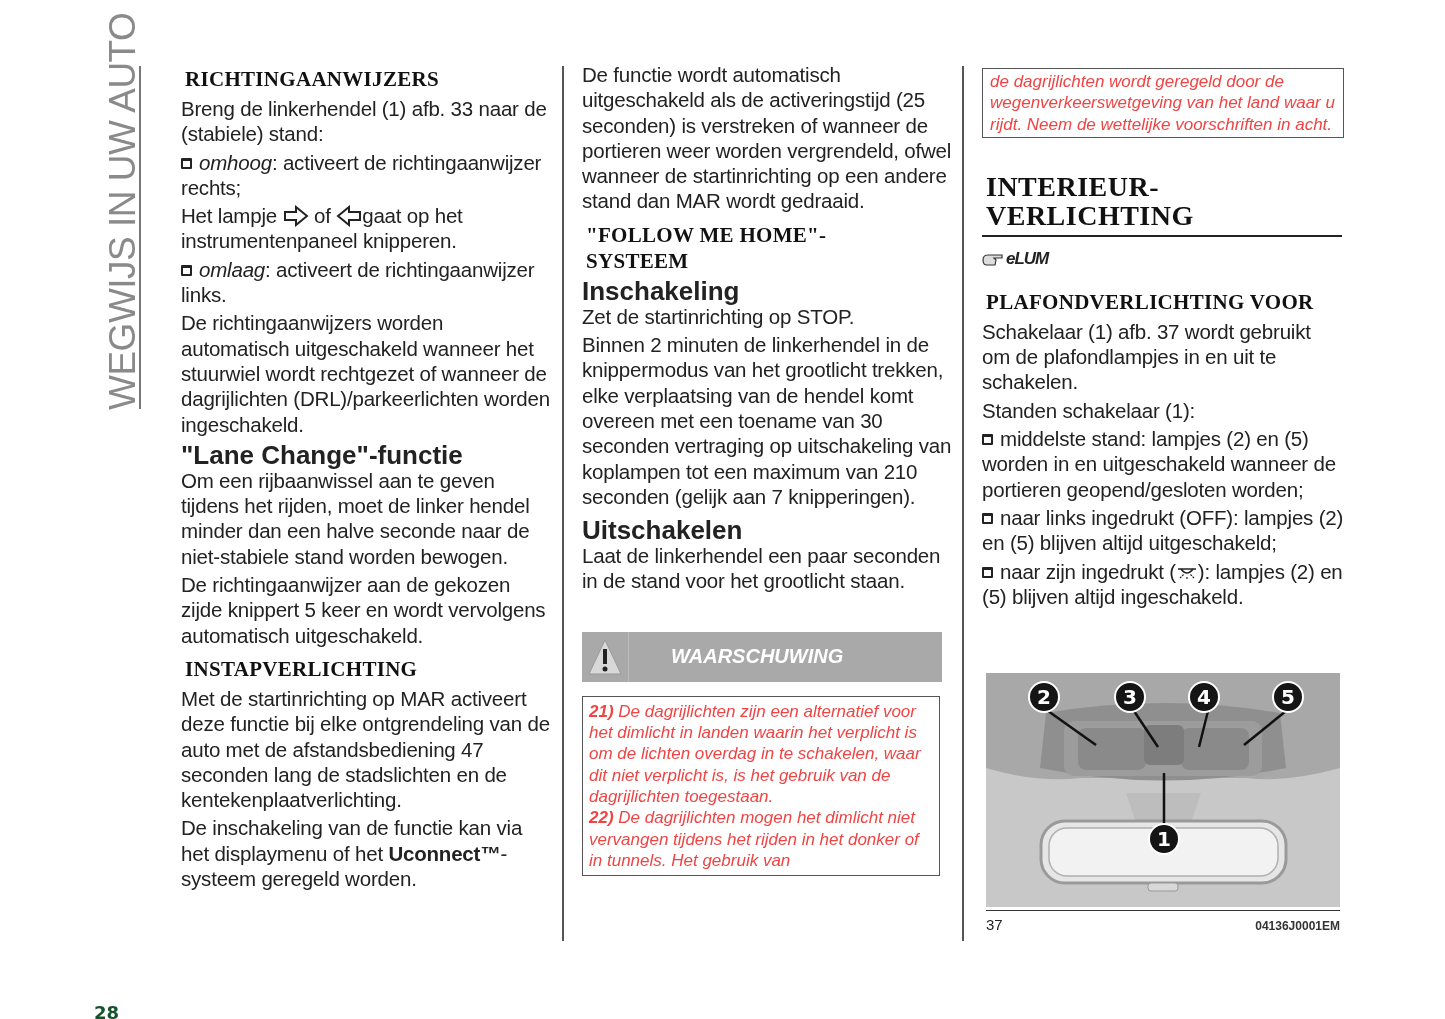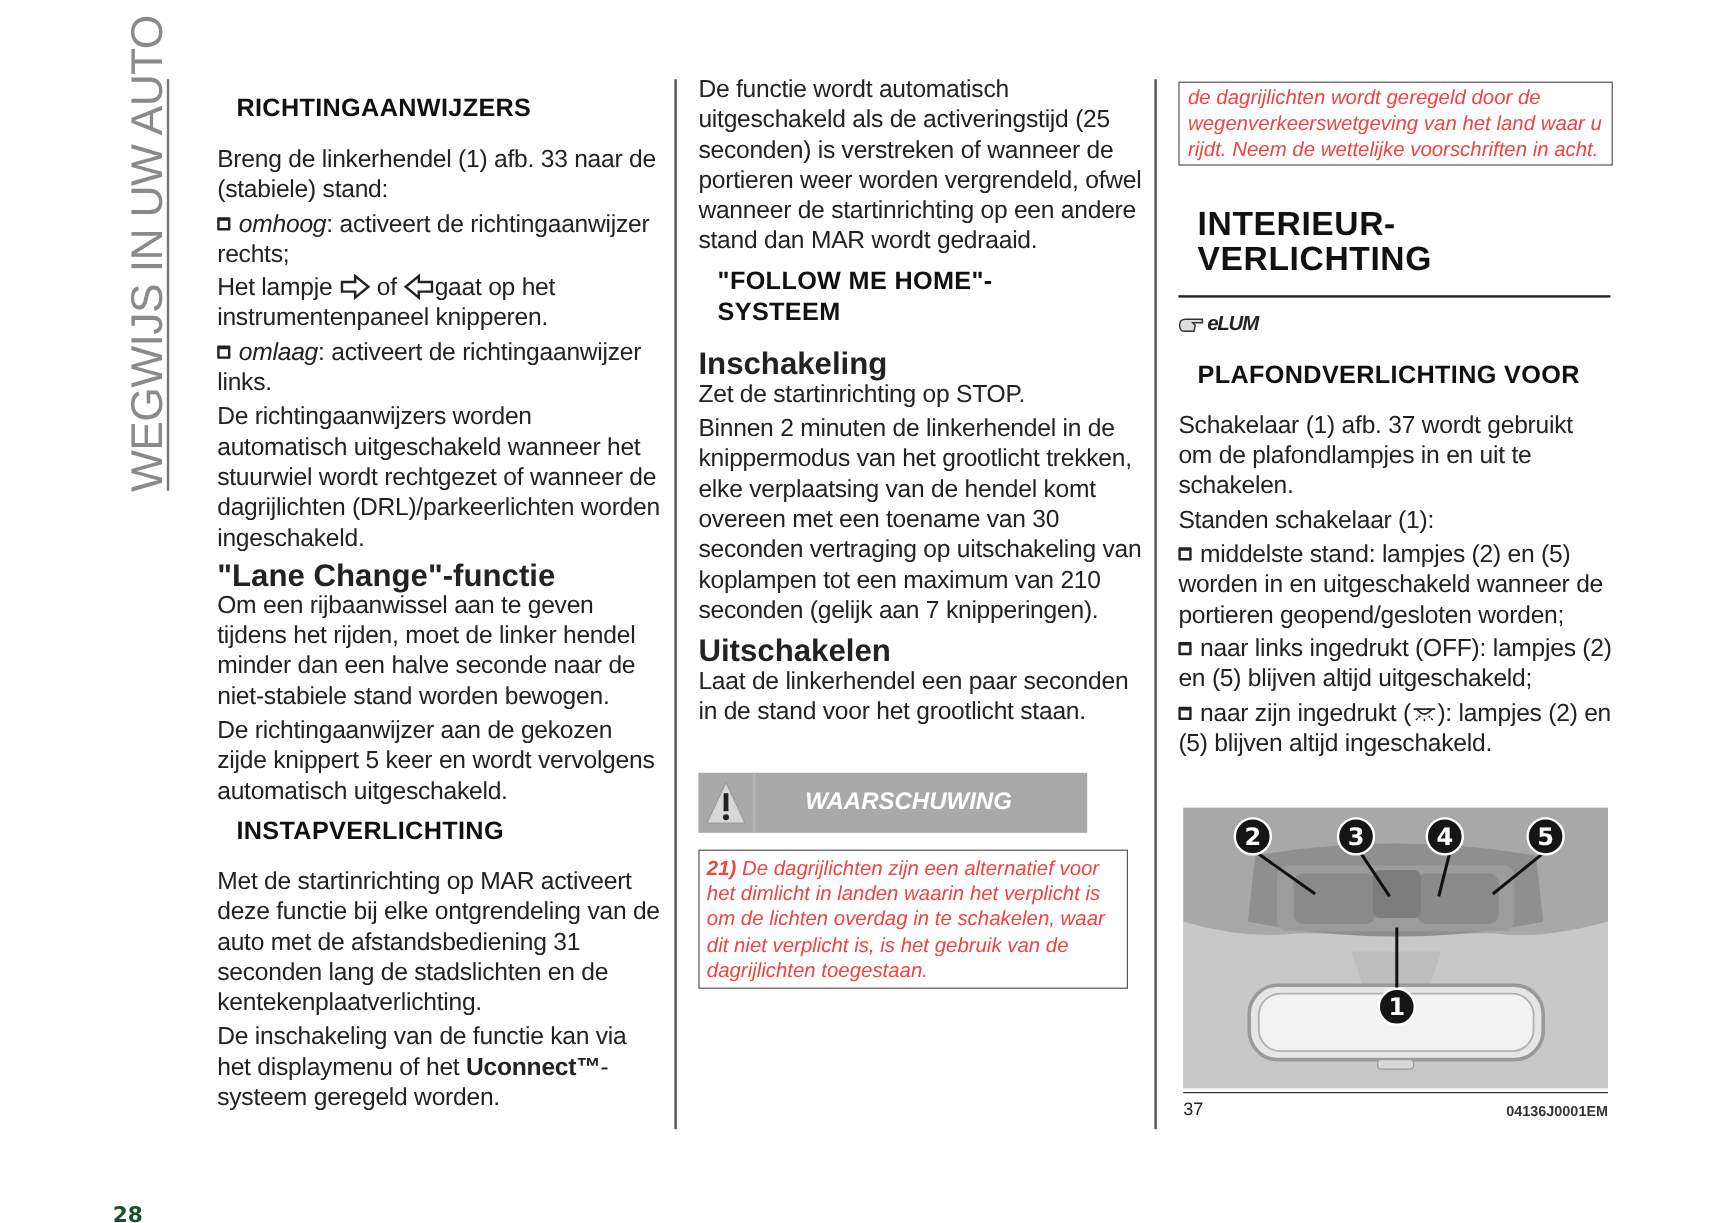--- a/index.html
+++ b/index.html
@@ -9,21 +9,21 @@
                 transform: rotate(-90deg); font-size: 37px; color: #8a8a8a;
                 font-weight: 300; letter-spacing: -0.5px; white-space: nowrap;
                 width: 345px; line-height: 36px; }
   .side-rule { position: absolute; left: 139px; top: 66px; width: 1.5px; height: 343px; background: #777; }
   .col { position: absolute; top: 62px; }
   .col1 { left: 181px; width: 370px; }
   .col2 { left: 582px; width: 370px; }
   .col3 { left: 982px; width: 362px; }
   .vrule { position: absolute; width: 1.5px; background: #555; }
   p { margin: 0 0 3px 0; font-size: 20.5px; line-height: 25.3px; letter-spacing: -0.2px; }
-  h2 { margin: 16px; font-family: Liberation Sans, sans-serif; font-weight: 900; font-size: 21px;
+  h2 { margin: 4px; font-family: Liberation Serif, serif; font-weight: 900; font-size: 21px;
        line-height: 26px; letter-spacing: 0.3px; color: #111; }
   h2.big { font-size: 28px; line-height: 29px; letter-spacing: 0.5px; }
   h3 { margin: 5px 0 0 0; font-weight: bold; font-size: 26px; line-height: 26px; color: #222; }
   .bul { display: inline-block; width: 11px; height: 11px; border: 2px solid #222; border-radius: 1px;
          margin-right: 7px; vertical-align: 1px; box-sizing: border-box; border-top-width: 3px; }
   em { font-style: italic; }
   .arrow { display: inline-block; vertical-align: -4px; }
   .note-box { border: 1.5px solid #555; padding: 4px 6px 4px 6px; font-style: italic;
               font-size: 17px; line-height: 21.3px; color: #ef4444; }
   .note-box b { font-style: italic; }
@@ -66,45 +66,46 @@
     <svg class="arrow" width="26" height="22" viewBox="0 0 26 22">
         <path d="M24 7 H13 V2 L2 11 L13 20 V15 H24 Z" fill="none" stroke="#222" stroke-width="2"></path>
       </svg><span>gaat op het instrumentenpaneel knipperen.</span>
   </p>
   <p><span class="bul"></span><em>omlaag</em><span>: activeert de richtingaanwijzer links.</span></p>
   <p>De richtingaanwijzers worden automatisch uitgeschakeld wanneer het stuurwiel wordt rechtgezet of wanneer de dagrijlichten (DRL)/parkeerlichten worden ingeschakeld.</p>
   <h3>"Lane Change"-functie</h3>
   <p>Om een rijbaanwissel aan te geven tijdens het rijden, moet de linker hendel minder dan een halve seconde naar de niet-stabiele stand worden bewogen.</p>
   <p>De richtingaanwijzer aan de gekozen zijde knippert 5 keer en wordt vervolgens automatisch uitgeschakeld.</p>
   <h2 style="margin-top:8px;">INSTAPVERLICHTING</h2>
-  <p>Met de startinrichting op MAR activeert deze functie bij elke ontgrendeling van de auto met de afstandsbediening 31 seconden lang de stadslichten en de kentekenplaatverlichting.</p>
+  <p>Met de startinrichting op MAR activeert deze functie bij elke ontgrendeling van de auto met de afstandsbediening 47 seconden lang de stadslichten en de kentekenplaatverlichting.</p>
   <p><span>De inschakeling van de functie kan via het displaymenu of het </span><b>Uconnect™</b><span>-systeem geregeld worden.</span></p>
 </div>
 
 <div class="col col2">
   <p>De functie wordt automatisch uitgeschakeld als de activeringstijd (25 seconden) is verstreken of wanneer de portieren weer worden vergrendeld, ofwel wanneer de startinrichting op een andere stand dan MAR wordt gedraaid.</p>
   <h2 style="margin-top:8px; width:250px;">"FOLLOW ME HOME"-SYSTEEM</h2>
   <h3 style="margin-top:0;">Inschakeling</h3>
   <p>Zet de startinrichting op STOP.</p>
   <p>Binnen 2 minuten de linkerhendel in de knippermodus van het grootlicht trekken, elke verplaatsing van de hendel komt overeen met een toename van 30 seconden vertraging op uitschakeling van koplampen tot een maximum van 210 seconden (gelijk aan 7 knipperingen).</p>
   <h3 style="margin-top:8px;">Uitschakelen</h3>
   <p>Laat de linkerhendel een paar seconden in de stand voor het grootlicht staan.</p>
 
-  <div class="warn" style="margin-top:38px; width:324px;">
+  <div class="warn" style="margin-top:38px; width:360px;">
     <div class="warn-icon">
       <svg width="36" height="40" viewBox="0 0 36 40">
           <path d="M18 3 L34 37 H2 Z" fill="#d8d8d8" stroke="#9a9a9a" stroke-width="1"></path>
           <rect x="16" y="12" width="4" height="15" fill="#222"></rect>
           <circle cx="18" cy="32" r="2.5" fill="#222"></circle>
         </svg>
     </div>
     <span class="warn-label">WAARSCHUWING</span>
   </div>
   <div class="note-box" style="margin-top:14px; width:344px;">
     <div><b>21)</b><span> De dagrijlichten zijn een alternatief voor het dimlicht in landen waarin het verplicht is om de lichten overdag in te schakelen, waar dit niet verplicht is, is het gebruik van de dagrijlichten toegestaan.</span></div>
+    <div><b>22)</b><span> De dagrijlichten mogen het dimlicht niet vervangen tijdens het rijden in het donker of in tunnels. Het gebruik van</span></div>
   </div>
 </div>
 
 <div class="col col3" style="top:68px;">
   <div class="note-box" style="width:346px; padding:2px 7px;">de dagrijlichten wordt geregeld door de wegenverkeerswetgeving van het land waar u rijdt. Neem de wettelijke voorschriften in acht.</div>
   <h2 class="big" style="margin-top:34px; width:260px;">INTERIEUR-VERLICHTING</h2>
   <div style="height:2px; background:#222; margin-top:5px; width:360px;"></div>
   <div style="margin-top:12px; display:flex; align-items:center; gap:2px;">
     <svg width="22" height="16" viewBox="0 0 22 16">
         <path d="M1 9 Q1 4 6 4 L20 4 L20 7 L12 7 L14 9 L13 14 L5 14 Q1 14 1 9 Z" fill="#ddd" stroke="#333" stroke-width="1.2"></path>

